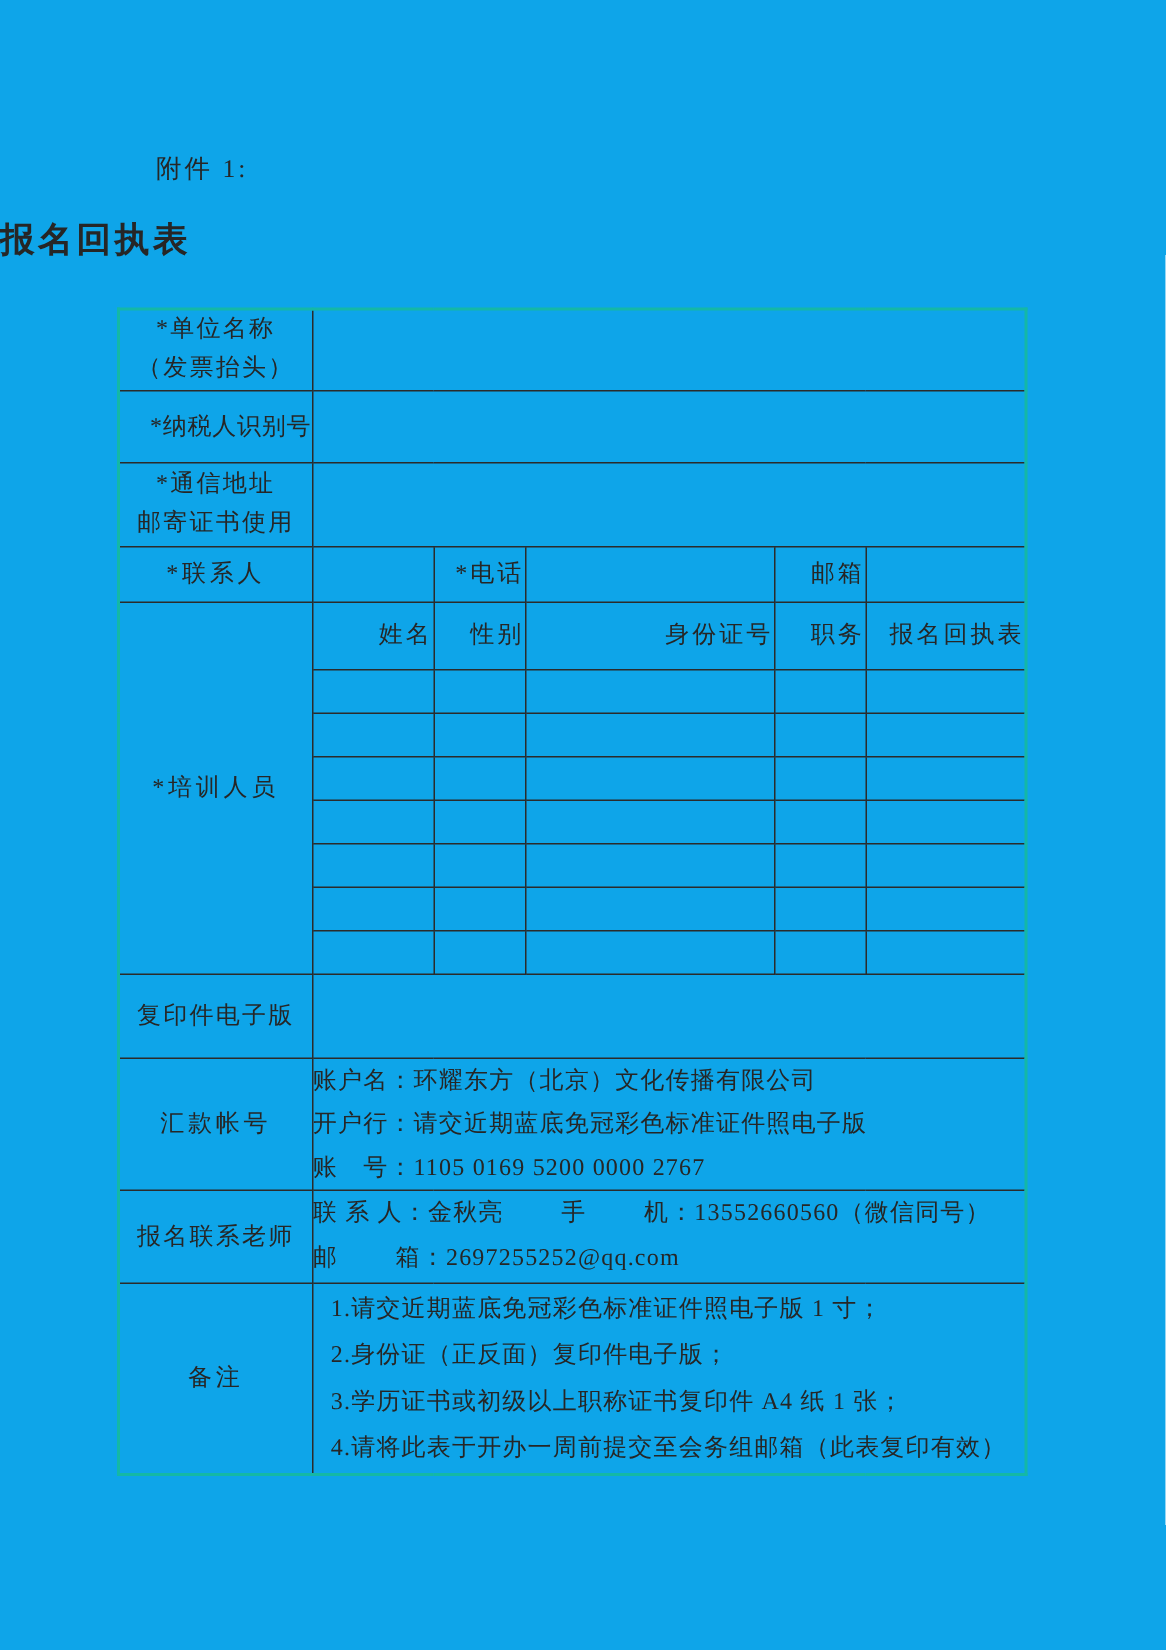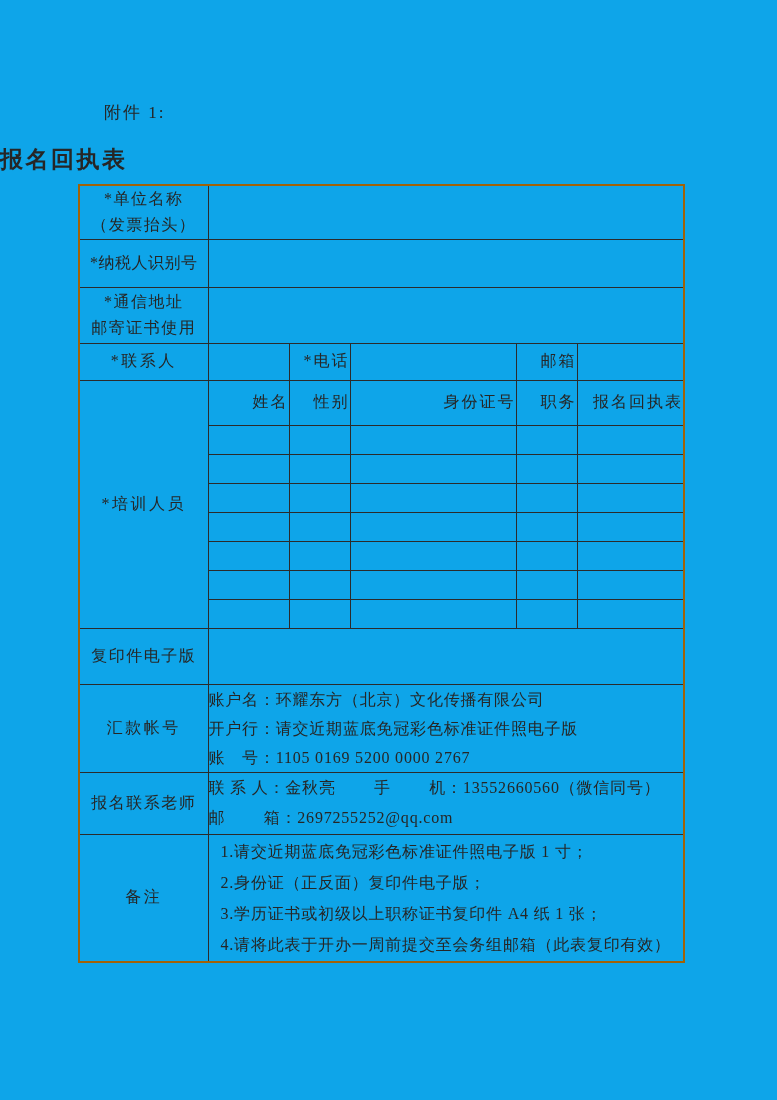--- a/index.html
+++ b/index.html
@@ -29,39 +29,39 @@
     top: 144px;
     width: 100%;
     margin: 0;
     font-size: 23px;
     font-weight: bold;
     letter-spacing: 2.5px;
   }
   table.form {
     position: absolute;
     left: 78px;
-    top: 184px;
+    top: 205px;
     width: 605px;
     border-collapse: collapse;
     table-layout: fixed;
-    border: 2px solid #a16207;
+    border: 2px solid #14b8a6;
   }
   table.form td {
     border: 1px solid #2b2b2b;
     padding: 0;
     font-size: 16px;
     vertical-align: middle;
     overflow: hidden;
   }
   td.lbl {
     text-align: center;
     letter-spacing: 1.5px;
   }
   td.lbl .lline { line-height: 26px; }
-  td.lbl.tight { letter-spacing: 0.5px; }
+  td.lbl.tight { letter-spacing: 0.5px; text-align: right; }
   td.lbl.wide  { letter-spacing: 2.5px; }
   td.hdr {
     text-align: right;
     letter-spacing: 2px;
   }
   td.content {
     padding: 4px 8px;
     letter-spacing: 1px;
   }
   td.content .line {

